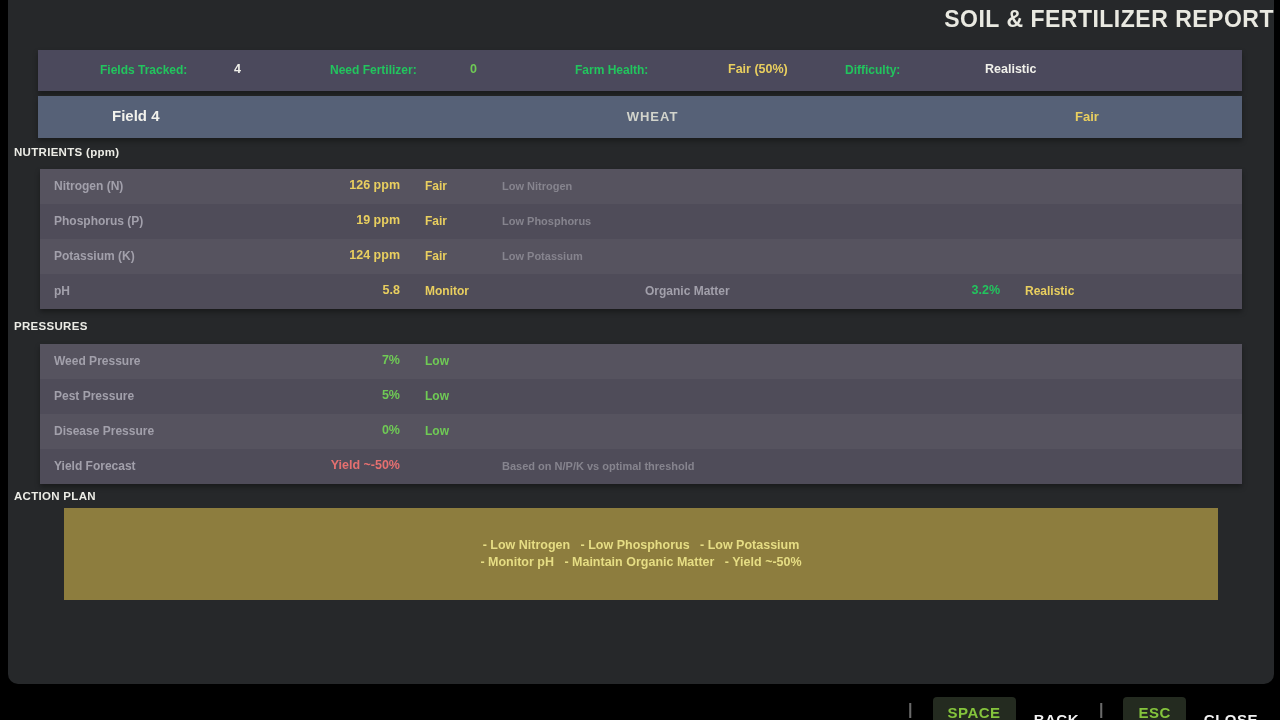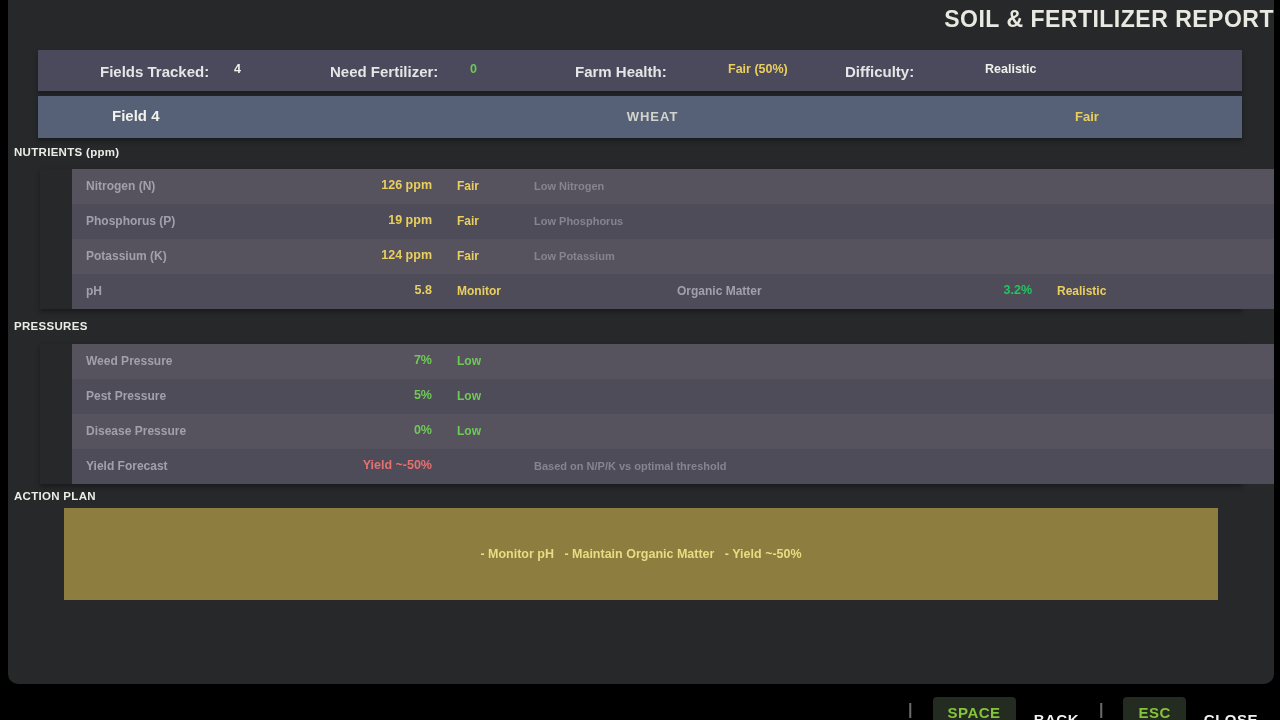--- a/index.html
+++ b/index.html
@@ -8,39 +8,39 @@
 
   .panel { position:absolute; left:8px; top:0; width:1266px; height:684px;
            background:#26282a; border-radius:0 0 10px 10px; }
 
   .title { position:absolute; left:0; top:6px; width:100%; text-align:right;
            font-size:23px; font-weight:700; color:#e9e9e1; letter-spacing:.5px;padding-left:44px; }
 
   
   .statsbar { position:absolute; left:30px; top:50px; width:1204px; height:41px;
               background:#4b495c; box-shadow:0 3px 5px rgba(0,0,0,.35); }
-  .statsbar .lbl { position:absolute; top:13px; font-size:15px; font-weight:600; color:#e5e5e5; }
+  .statsbar .lbl { position:absolute; top:13px; font-size:12px; font-weight:600; color:#22c55e; }
   .statsbar .val { position:absolute; top:12px; font-size:12.5px; font-weight:700; color:#f0f0ea; }
   .v-green { color:#6fca55 !important; }
   .v-yellow { color:#e9cf5f !important; }
   .v-red { color:#e57070 !important; }
 
   
   .fieldbar { position:absolute; left:30px; top:96px; width:1204px; height:42px;
               background:#566177; box-shadow:0 3px 5px rgba(0,0,0,.35); }
   .fieldbar .fname { position:absolute; left:74px; top:11px; font-size:15px; font-weight:700; color:#f2f2ec; }
   .fieldbar .fcrop { position:absolute; left:0; top:13px; width:100%; text-align:center;
                      font-size:13px; font-weight:600; color:#d2d4cc; letter-spacing:1px;padding-left:25px; }
   .fieldbar .fstat { position:absolute; left:1037px; top:13px; font-size:13px; font-weight:700; color:#e9cf5f; }
 
   .sechead { position:absolute; left:6px; font-size:11.5px; font-weight:700;
              color:#ecece6; letter-spacing:.3px; }
 
   .block { position:absolute; left:32px; width:1202px; box-shadow:0 3px 5px rgba(0,0,0,.35); }
-  .row { position:relative; width:100%; height:35px;margin-left:32px; }
+  .row { position:relative; width:100%; height:35px; }
   .row:nth-child(odd) { background:#56535f; }
   .row:nth-child(even) { background:#4f4c59; }
   .row .rlbl  { position:absolute; left:14px; top:10px; font-size:12px; font-weight:600; color:#a2a0ab; }
   .row .rval  { position:absolute; left:160px; top:9px; width:200px; text-align:right;
                 font-size:12.5px; font-weight:700; color:#e9cf5f; }
   .row .rstat { position:absolute; left:385px; top:10px; font-size:12px; font-weight:700; color:#e9cf5f; }
   .row .rnote { position:absolute; left:462px; top:11px; font-size:11px; font-weight:600; color:#86848e; }
   .row .xlbl  { position:absolute; left:605px; top:10px; font-size:12px; font-weight:600; color:#a2a0ab; }
   .row .xval  { position:absolute; left:860px; top:9px; width:100px; text-align:right;
                 font-size:12.5px; font-weight:700; color:#22c55e; }
@@ -137,20 +137,21 @@
     <div class="row">
       <span class="rlbl">Yield Forecast</span>
       <span class="rval v-red">Yield ~-50%</span>
       <span class="rnote">Based on N/P/K vs optimal threshold</span>
     </div>
   </div>
 
   <div class="sechead" style="top:490px">ACTION PLAN</div>
 
   <div class="actionbox">
+    <div class="aline">- Low Nitrogen   - Low Phosphorus   - Low Potassium</div>
     <div class="aline">- Monitor pH   - Maintain Organic Matter   - Yield ~-50%</div>
   </div>
 
 </div>
 
 <div class="footer">
   <div class="keys">
     <span class="sep">|</span>
     <span class="keygroup">
       <span class="keycap">SPACE</span>

